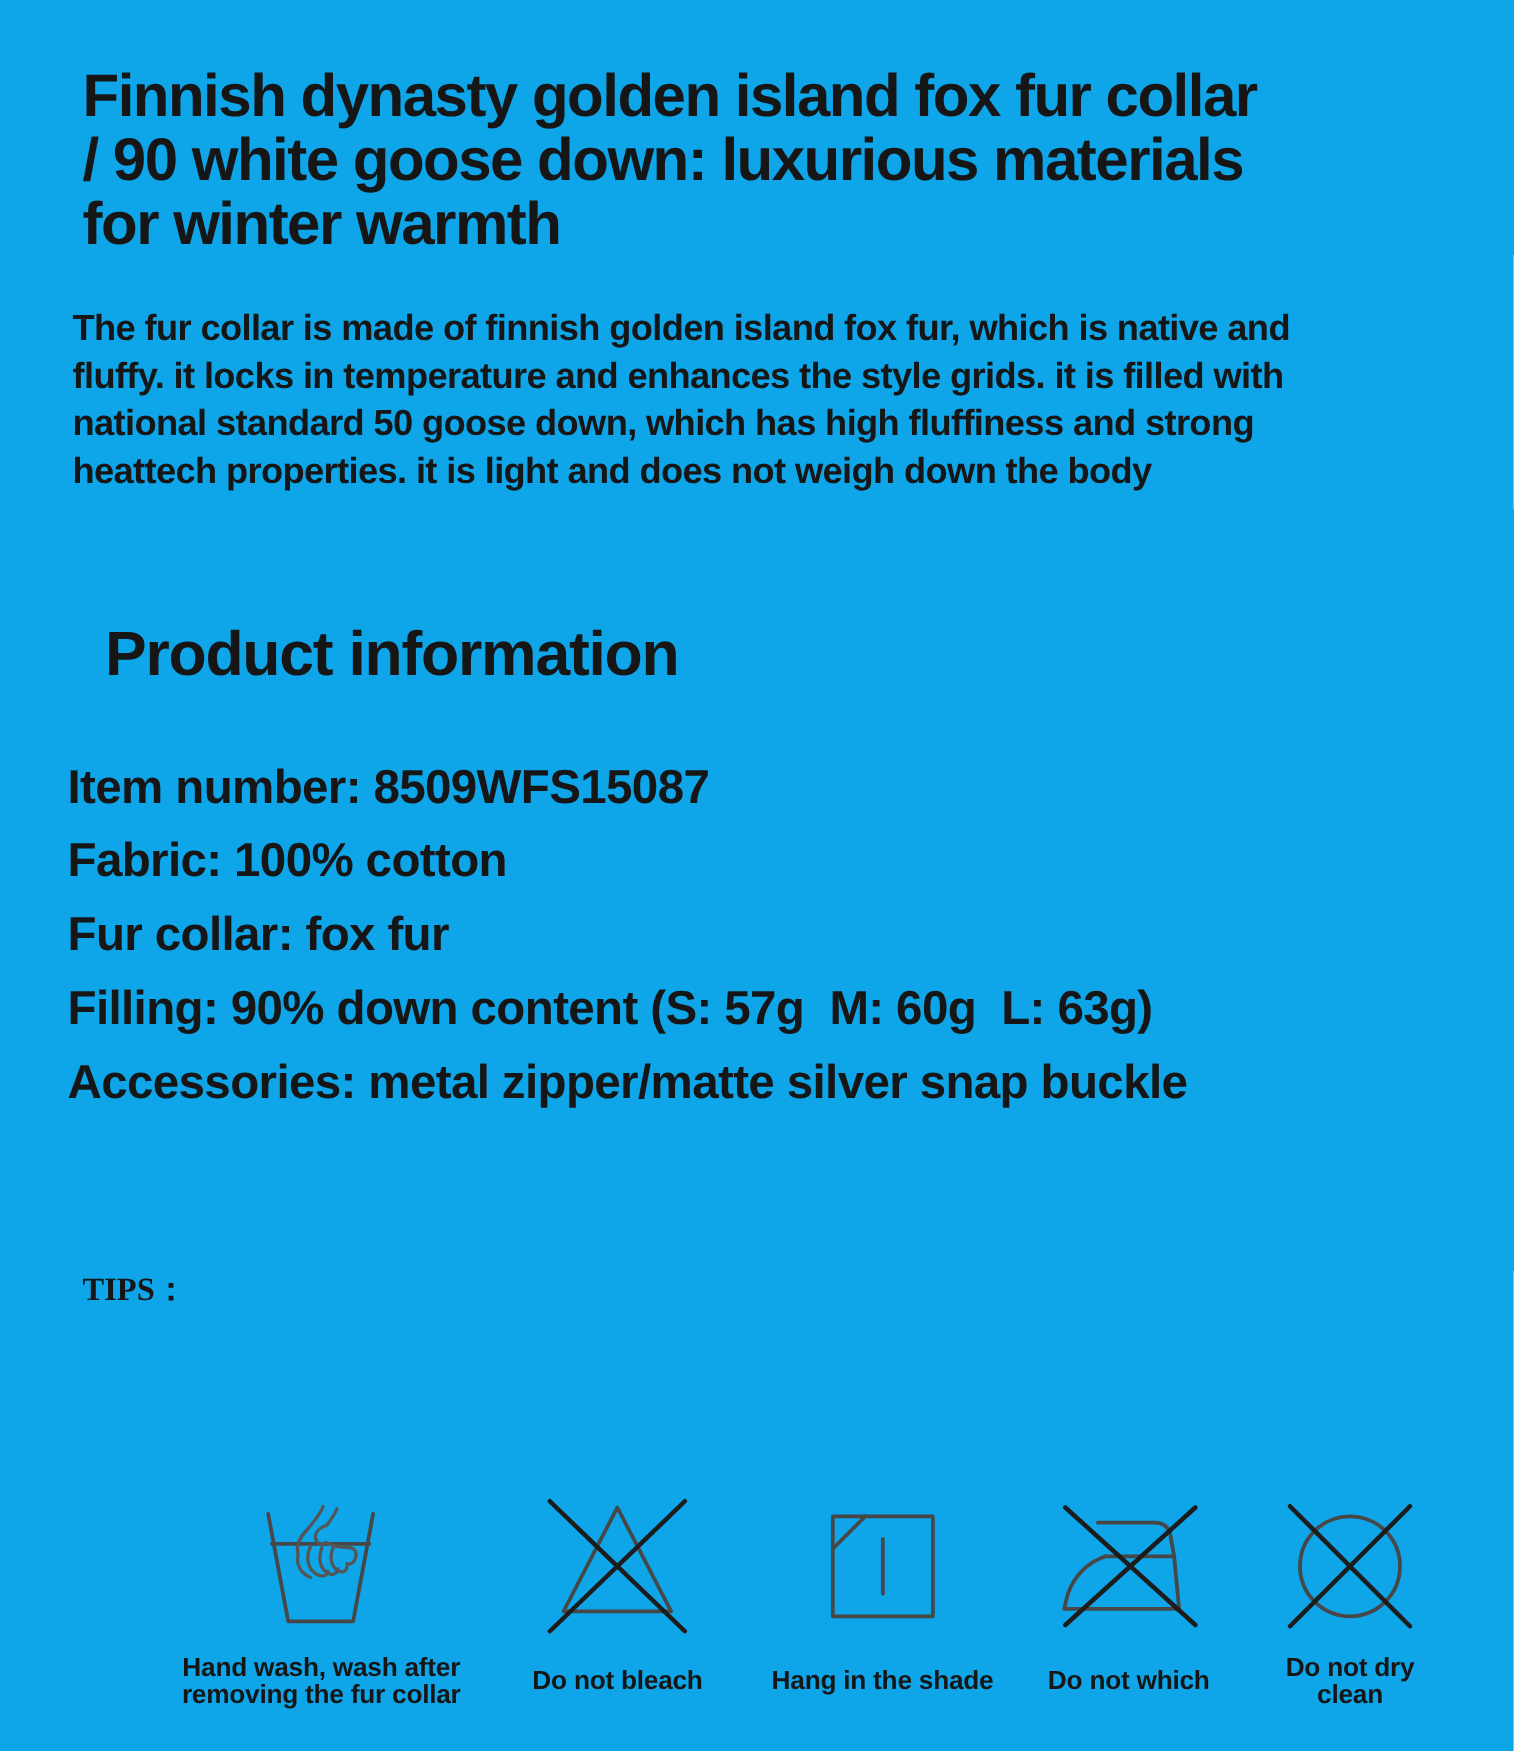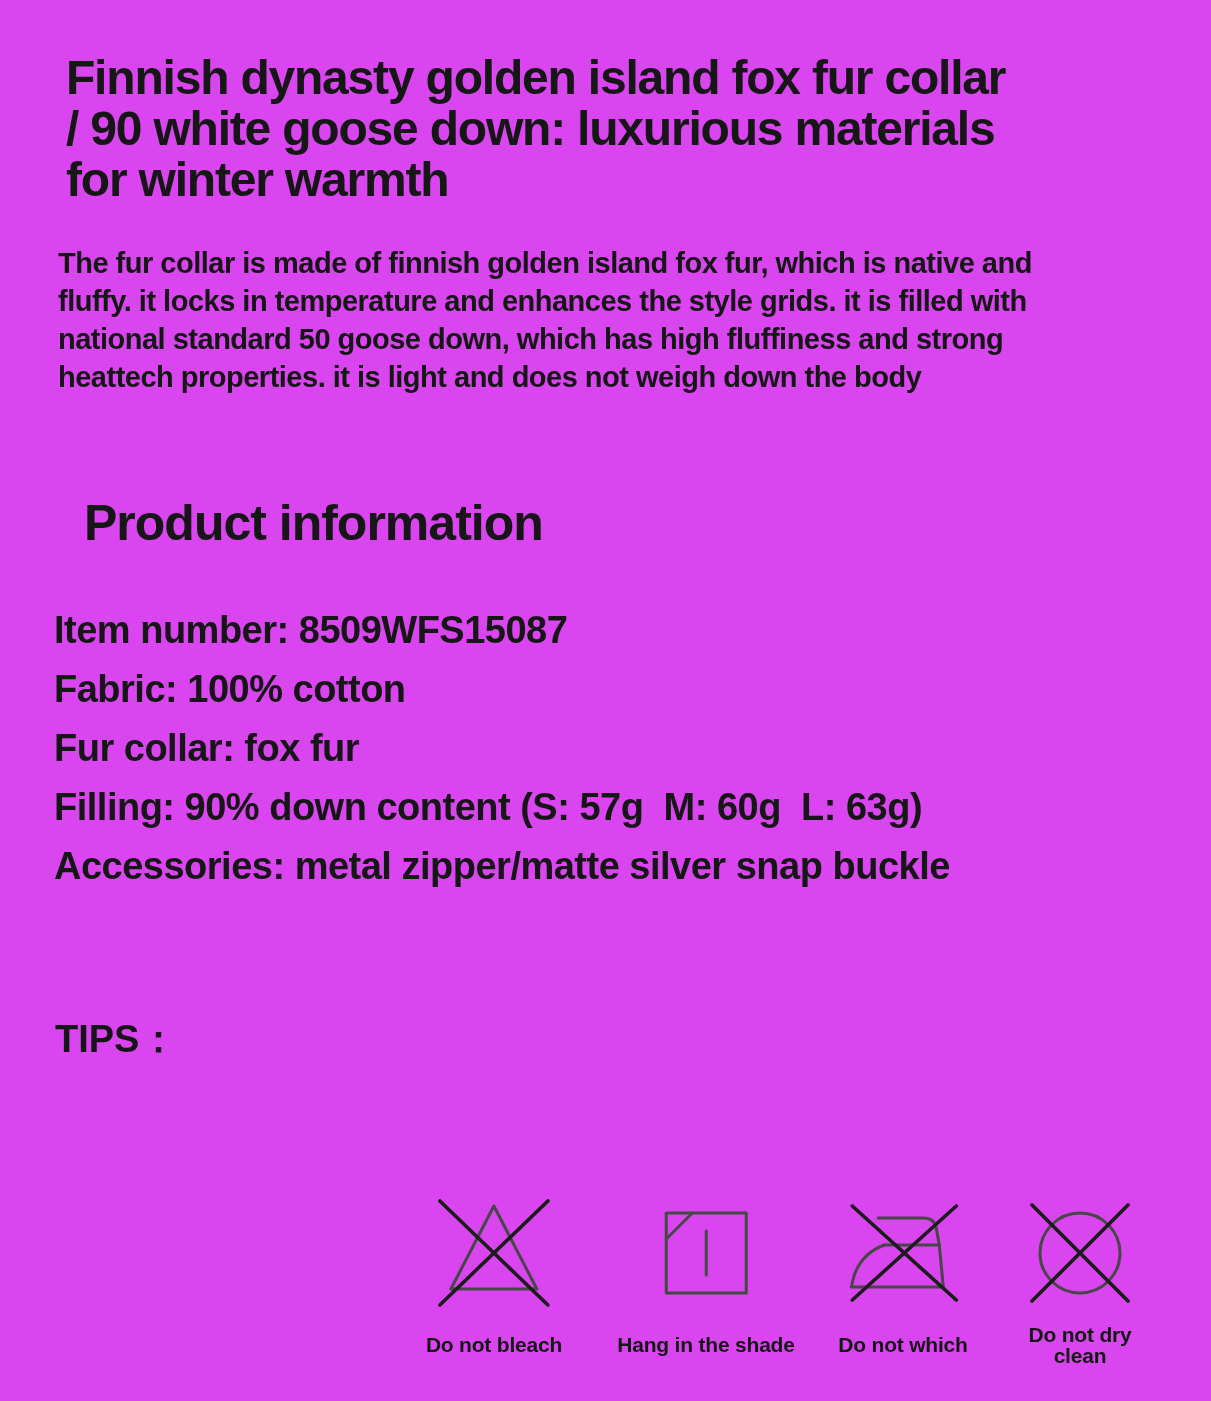--- a/index.html
+++ b/index.html
@@ -1,17 +1,17 @@
 <!DOCTYPE html>
 <html><head>
 <meta charset="utf-8">
 <style>
   html,body { margin:0; padding:0; background:#ffffff; }
   .canvas {
-    position:relative; width:1211px; height:1401px; background:#d946ef;
+    position:relative; width:1211px; height:1401px; background:#0ea5e9;
     font-family:"Liberation Sans", sans-serif; color:#161616; overflow:hidden;
   }
   .nowrap { white-space:nowrap; }
 
   .title {
     position:absolute; left:66px; top:52px; margin:0;
     font-size:48px; font-weight:700; line-height:51px; letter-spacing:-1.2px;
   }
   .desc {
     position:absolute; left:58px; top:244px;
@@ -21,22 +21,22 @@
     position:absolute; left:68px; top:478px; margin:16px;
     font-size:50px; font-weight:700; letter-spacing:-1px; white-space:nowrap;
   }
   .items {
     position:absolute; left:54px; top:601px; margin:0; padding:0; list-style:none;
     font-size:38px; font-weight:600; letter-spacing:-0.5px;
   }
   .items li { line-height:59px; white-space:pre; }
 
   .tips-title {
-    position:absolute; left:55px; top:1014px;
-    font-size:38px; font-weight:600; white-space:nowrap;
+    position:absolute; left:66px; top:1014px;
+    font-size:26px; font-weight:600; white-space:nowrap;font-family:Liberation Serif, serif;
   }
   .tips-text {
     position:absolute; left:66px; top:1066px;
     font-size:29px; font-weight:600; line-height:38px; letter-spacing:-0.3px;
   }
 
   .care-item {
     position:absolute; top:1190px; transform:translateX(-50%);
     display:flex; flex-direction:column; align-items:center;
   }
@@ -75,20 +75,40 @@
     <li>Item number: 8509WFS15087</li>
     <li>Fabric: 100% cotton</li>
     <li>Fur collar: fox fur</li>
     <li>Filling: 90% down content (S: 57g  M: 60g  L: 63g)</li>
     <li>Accessories: metal zipper/matte silver snap buckle</li>
   </ul>
 
   <div class="tips-title">TIPS：</div>
 
 
+  <div class="care-item" style="left:257px">
+    <div class="icon-box">
+      <svg width="114" height="98" viewBox="0 0 114 98">
+        <path class="stroke" d="M15,7 L31,93 L83,93 L99,7"></path>
+        <path class="stroke" d="M18,31 L96,31"></path>
+        <path class="thin" d="M59,1 C57,7 52,13 46,20"></path>
+        <path class="thin" d="M70,3 C68,8 65,12 62,16"></path>
+        <path class="thin" d="M62,16 C56,18 52,22 53,27 C54,31 58,32 61,30"></path>
+        <path class="thin" d="M46,20 C40,26 37,33 39,40 C37,47 41,55 49,58"></path>
+        <path class="thin" d="M49,33 C45,41 46,50 53,55 C58,58 62,57 63,53"></path>
+        <path class="thin" d="M58,34 C55,42 56,50 62,54 C66,57 70,55 71,51"></path>
+        <path class="thin" d="M67,34 C64,41 65,48 70,52 C74,55 78,53 78,49"></path>
+        <path class="thin" d="M61,30 C67,33 73,34 79,34 C84,34 86,37 85,42 C84,46 81,48 78,47"></path>
+      </svg>
+    </div>
+    <div class="care-label">
+      <div class="nowrap">Hand wash, wash after</div>
+      <div class="nowrap">removing the fur collar</div>
+    </div>
+  </div>
 
   <div class="care-item" style="left:494px">
     <div class="icon-box">
       <svg width="118" height="112" viewBox="0 0 118 112">
         <path class="stroke" d="M59,9 L16,92 L102,92 Z"></path>
         <path class="cross" d="M5,4 L113,108"></path>
         <path class="cross" d="M113,4 L5,108"></path>
       </svg>
     </div>
     <div class="care-label">

